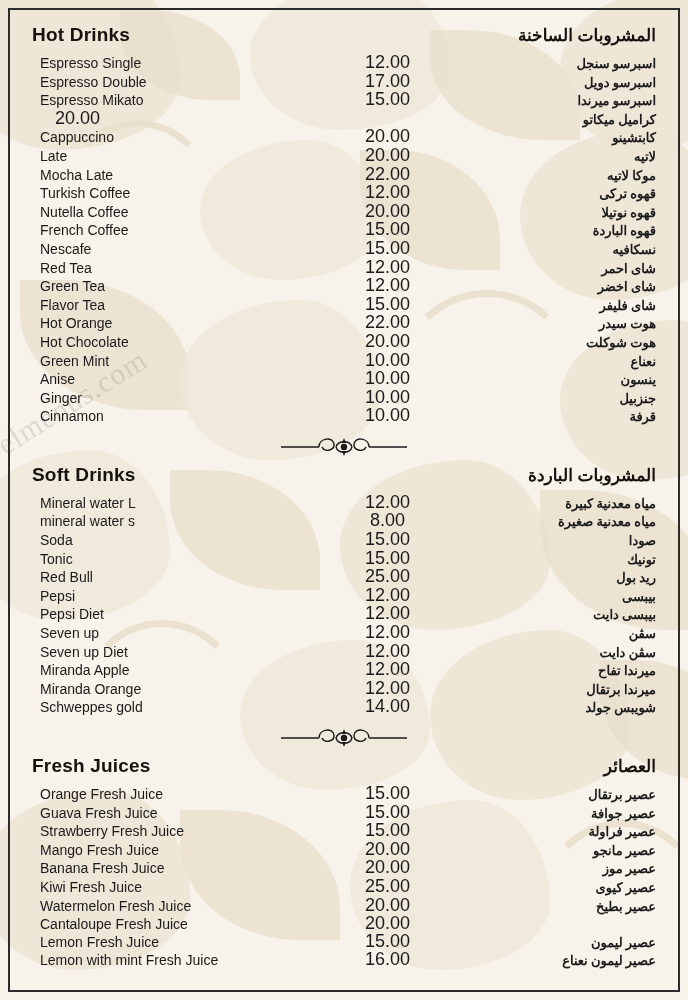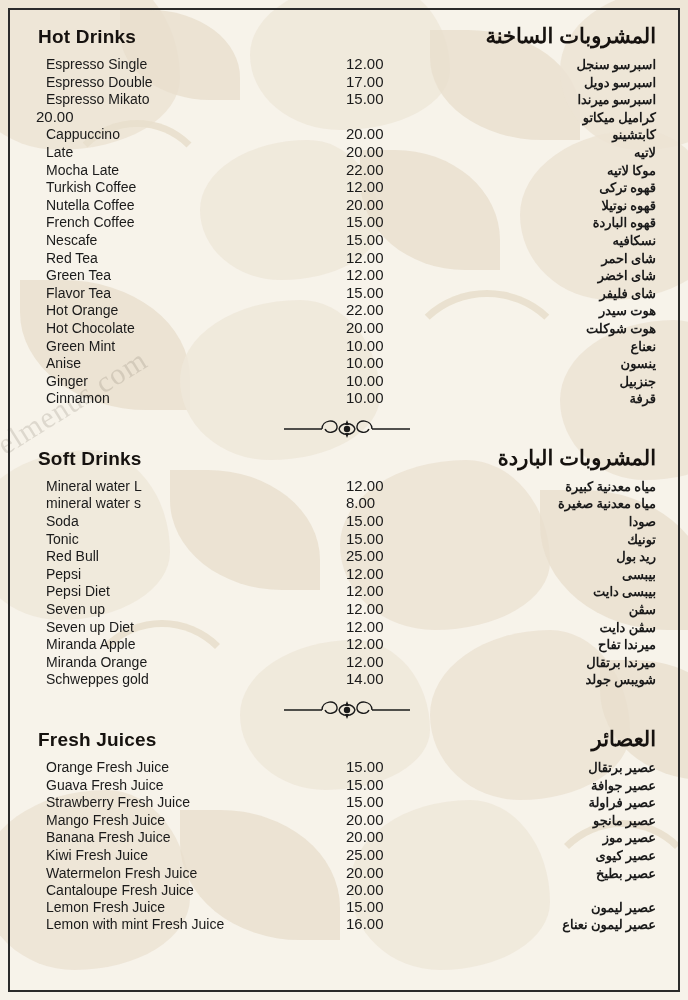--- a/index.html
+++ b/index.html
@@ -53,42 +53,42 @@
   .page-border {
     position: absolute;
     left: 8px; top: 8px; right: 8px; bottom: 8px;
     border: 2px solid #2b2b2b;
     pointer-events: none;
   }
 
   .content {
     position: absolute;
     left: 8px; top: 8px; right: 8px; bottom: 8px;
-    padding: 16px 22px 10px 28px;
+    padding: 16px 22px 10px 22px;
     box-sizing: border-box;
   }
 
   
   .section {
     margin-bottom: 2px;
   }
   .section-head {
     display: flex;
     align-items: baseline;
     justify-content: space-between;
     padding: 0 2px 4px 2px;
   }
   .section-title-en {
     font-size: 19px;
     font-weight: bold;
     color: #16120f;
     letter-spacing: .2px;
   }
   .section-title-ar {
-    font-size: 21px;
+    font-size: 17px;
     font-weight: bold;
     color: #16120f;
     direction: rtl;
   }
 
   
   .items {
     padding: 4px 0 0 0;
   }
   .item-row {
@@ -100,23 +100,23 @@
   .item-en {
     flex: 0 0 300px;
     font-size: 14px;
     color: #1a1a1a;
     padding-left: 10px;
     white-space: nowrap;
     overflow: hidden;
   }
   .item-price {
     flex: 0 0 95px;
-    font-size: 15px;
+    font-size: 18px;
     color: #1a1a1a;
-    text-align: left;
+    text-align: center;
   }
   .item-ar {
     flex: 1 1 auto;
     font-size: 13px;
     font-weight: bold;
     color: #1a1a1a;
     text-align: right;
     direction: rtl;
     white-space: nowrap;
     padding-right: 2px;

